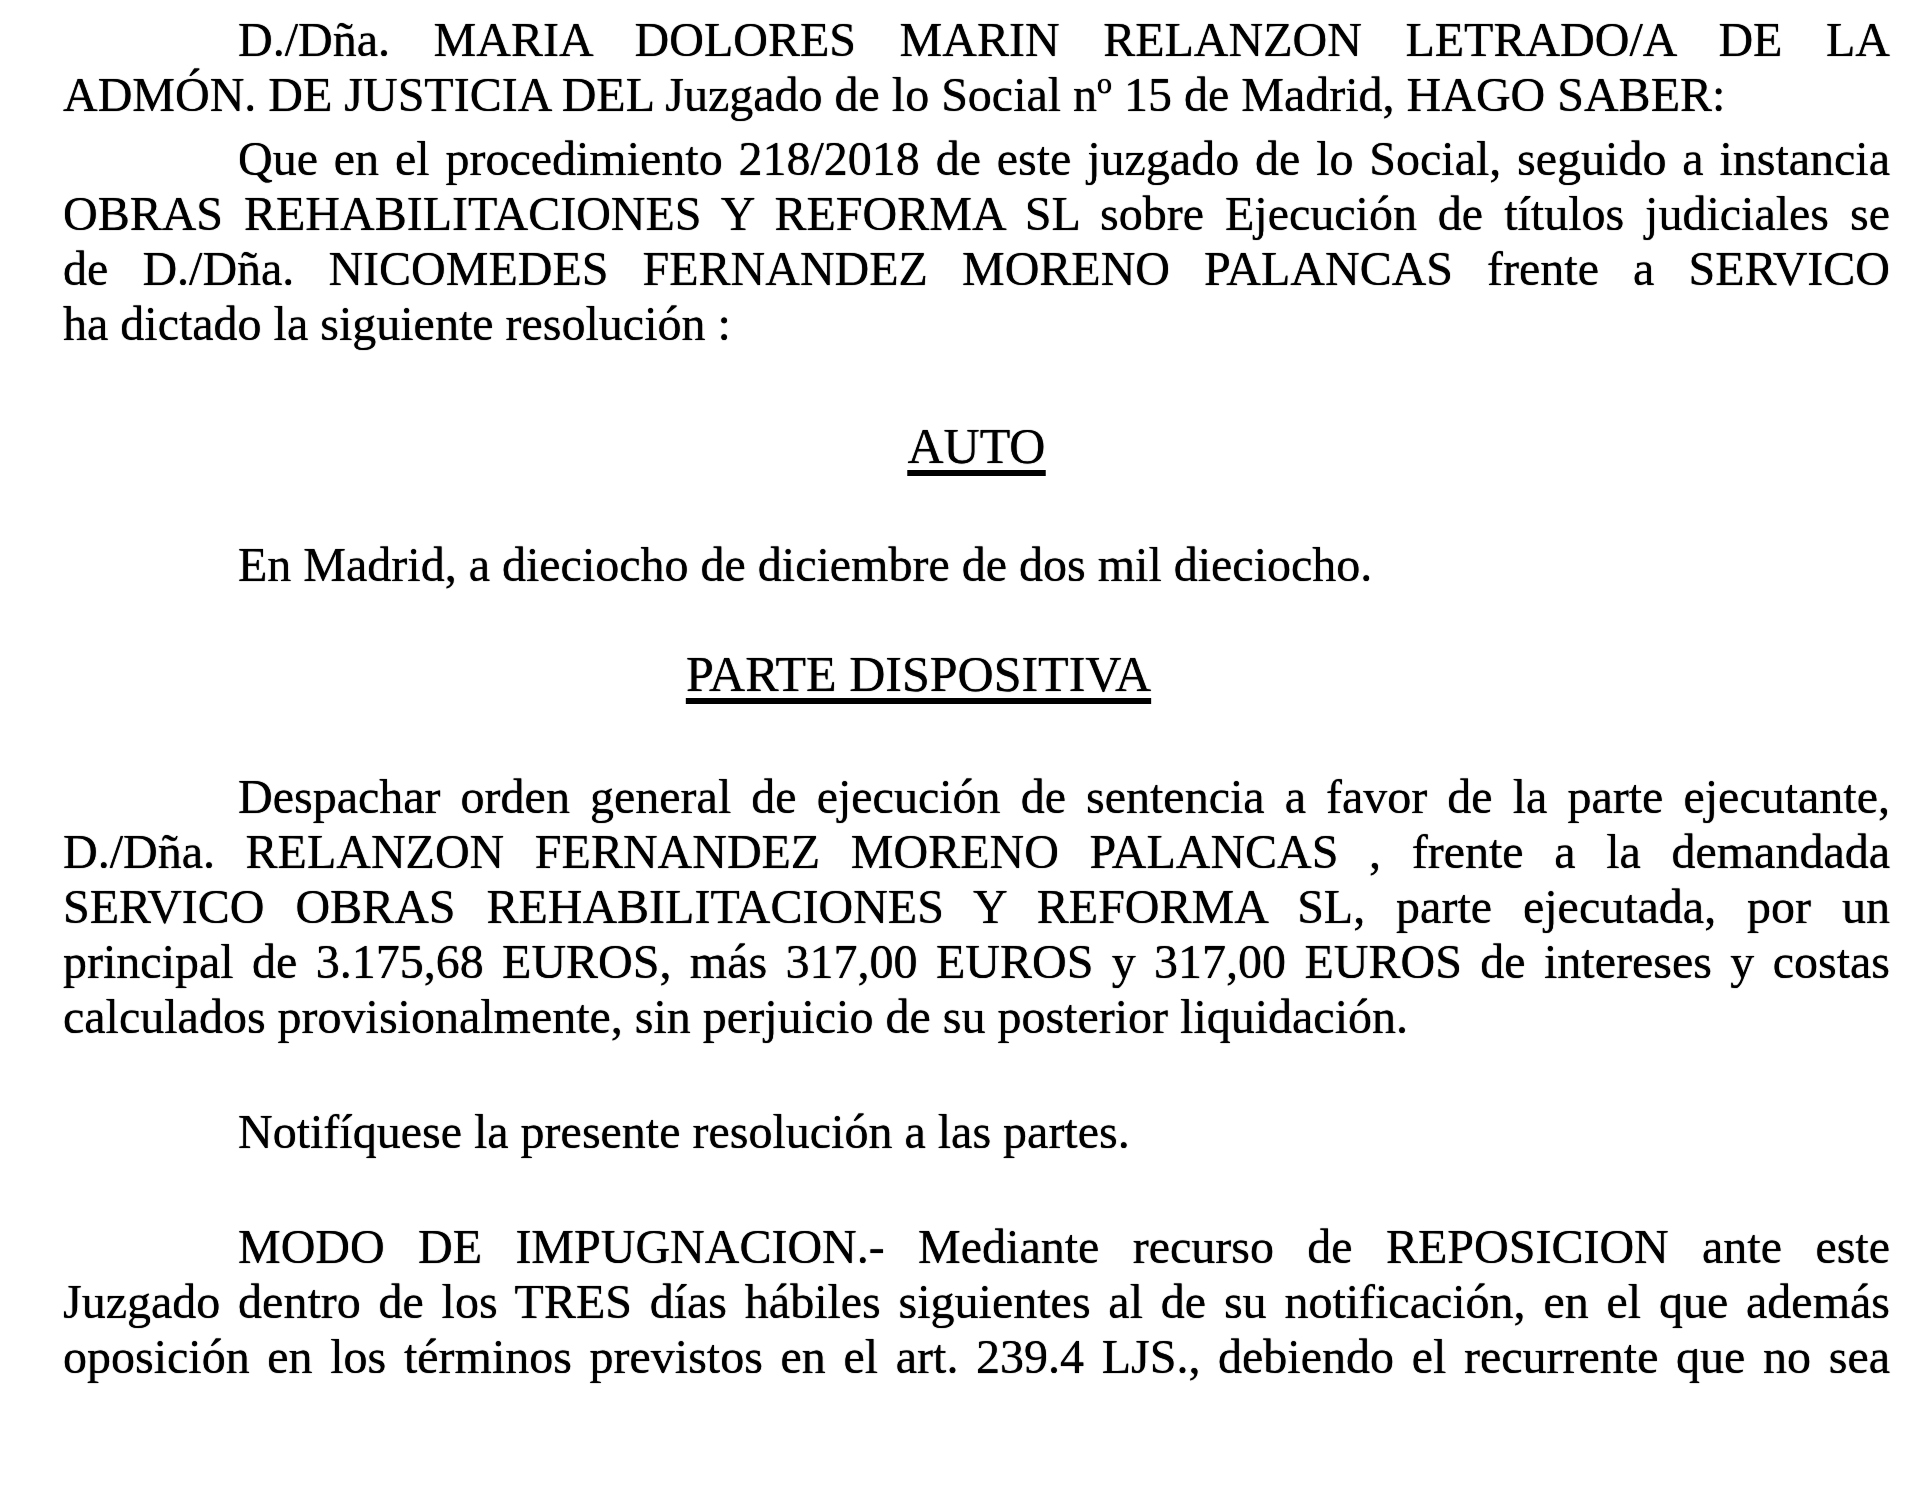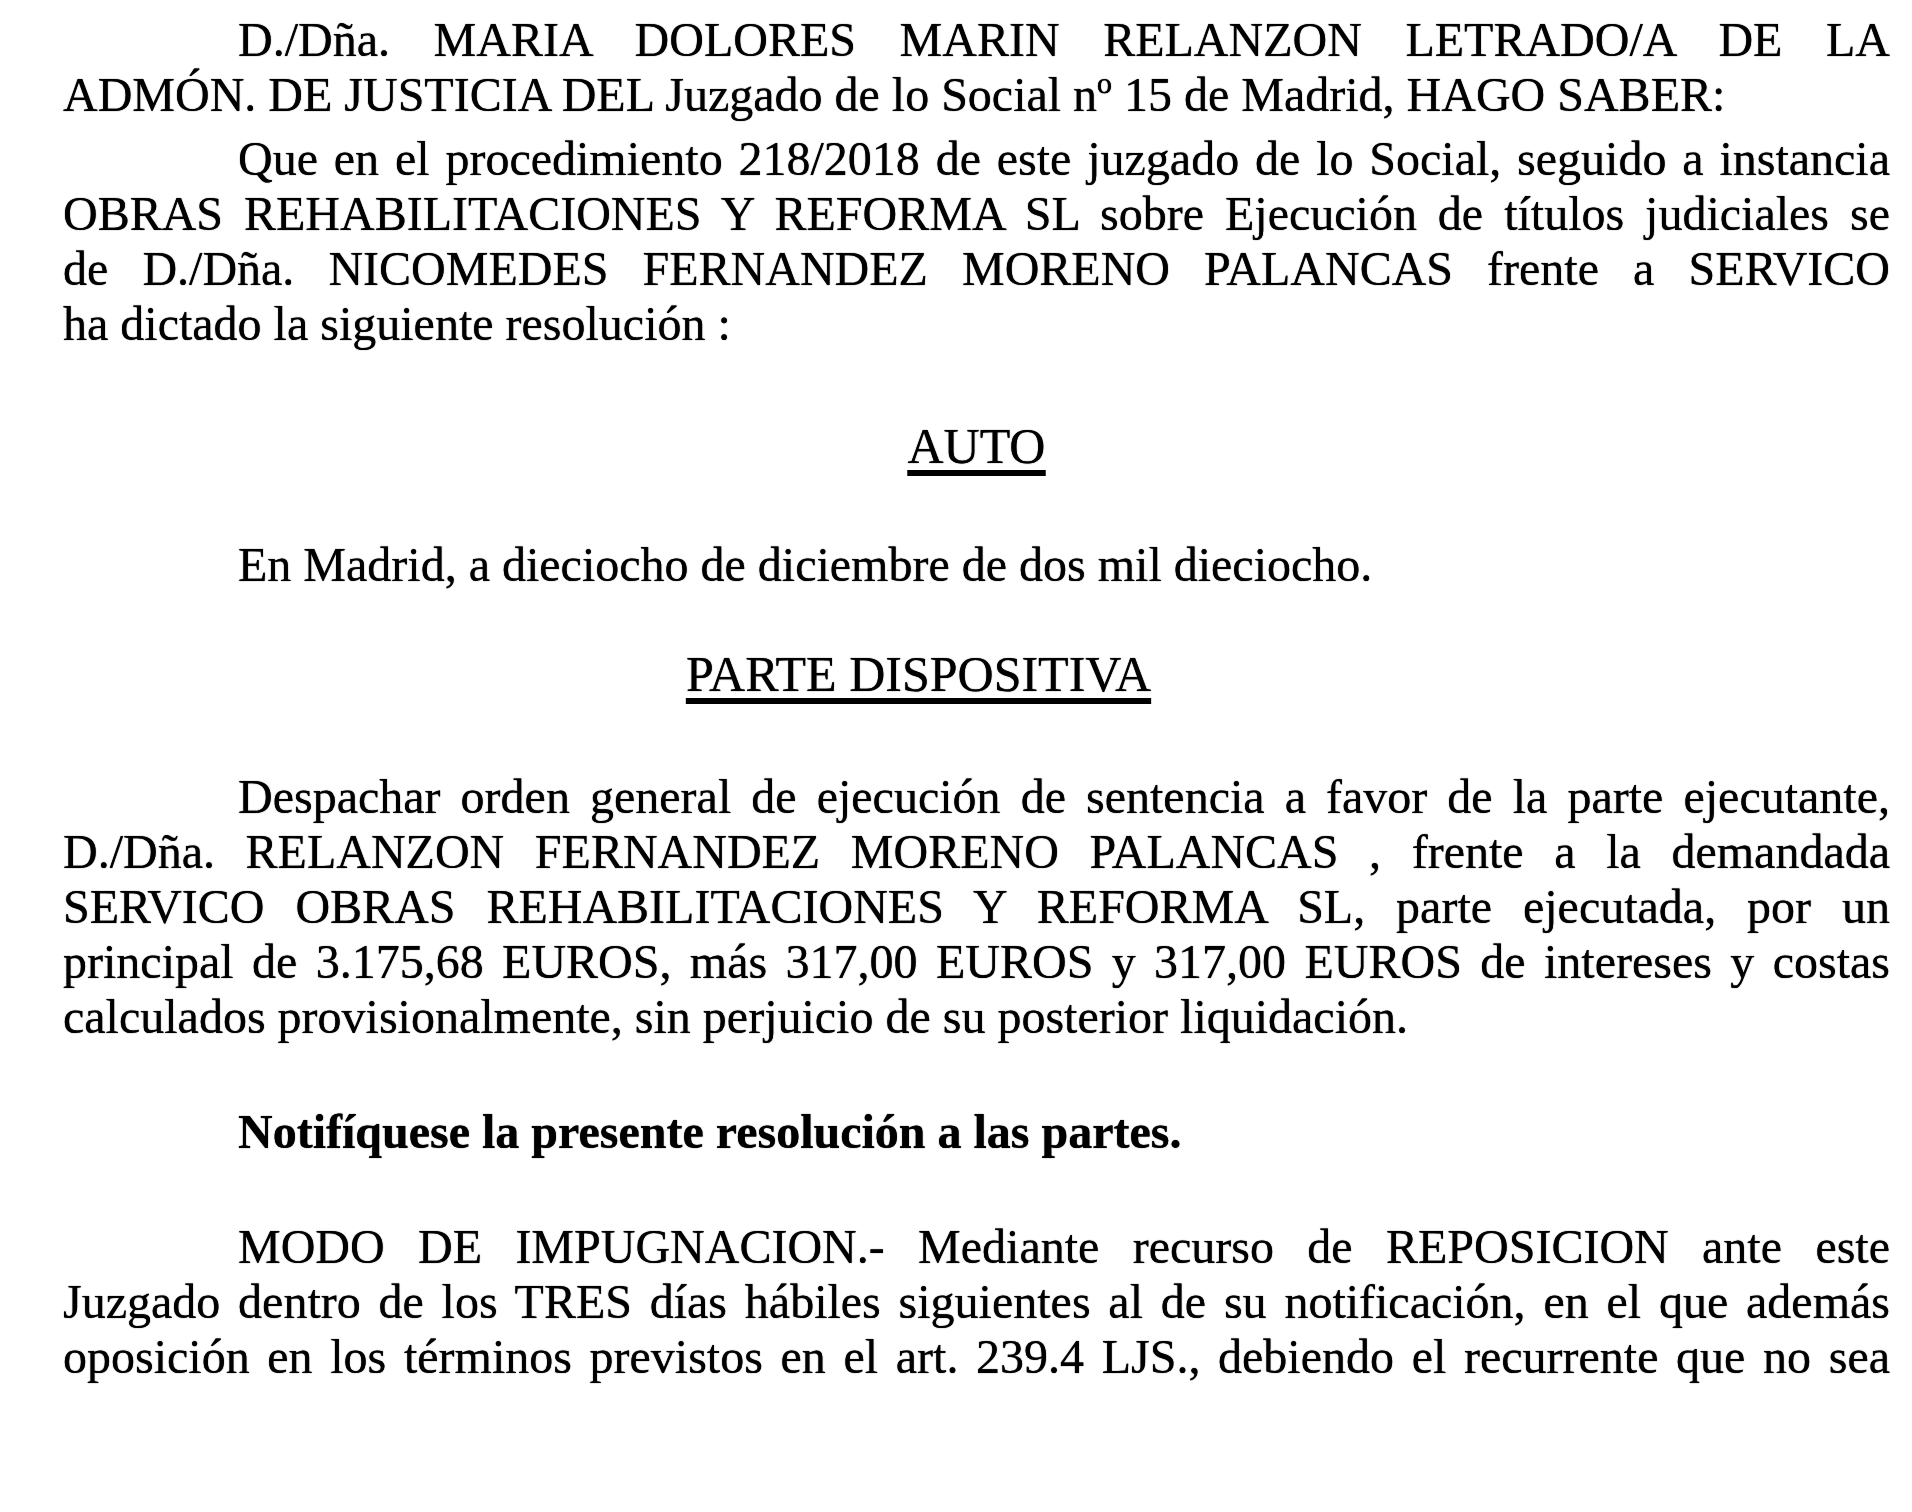--- a/index.html
+++ b/index.html
@@ -35,21 +35,21 @@
     text-align-last: justify;
   }
 
   .indent { text-indent: 175px; }
 
   .para-case   { margin-top: 9px; }
   .heading-auto  { margin-top: 68px; }
   .line-date     { margin-top: 63px; }
   .heading-parte { margin-top: 55px; }
   .para-disp     { margin-top: 67px; }
-  .line-notify   { margin-top: 60px; font-weight: bold; }
+  .line-notify   { margin-top: 60px; }
   .para-appeal   { margin-top: 60px; }
 
   .heading {
     font-size: 50px;
     line-height: 55px;
     font-weight: normal;
     text-align: center;
   }
   .heading-parte { position: relative; left: -58px; }
 

